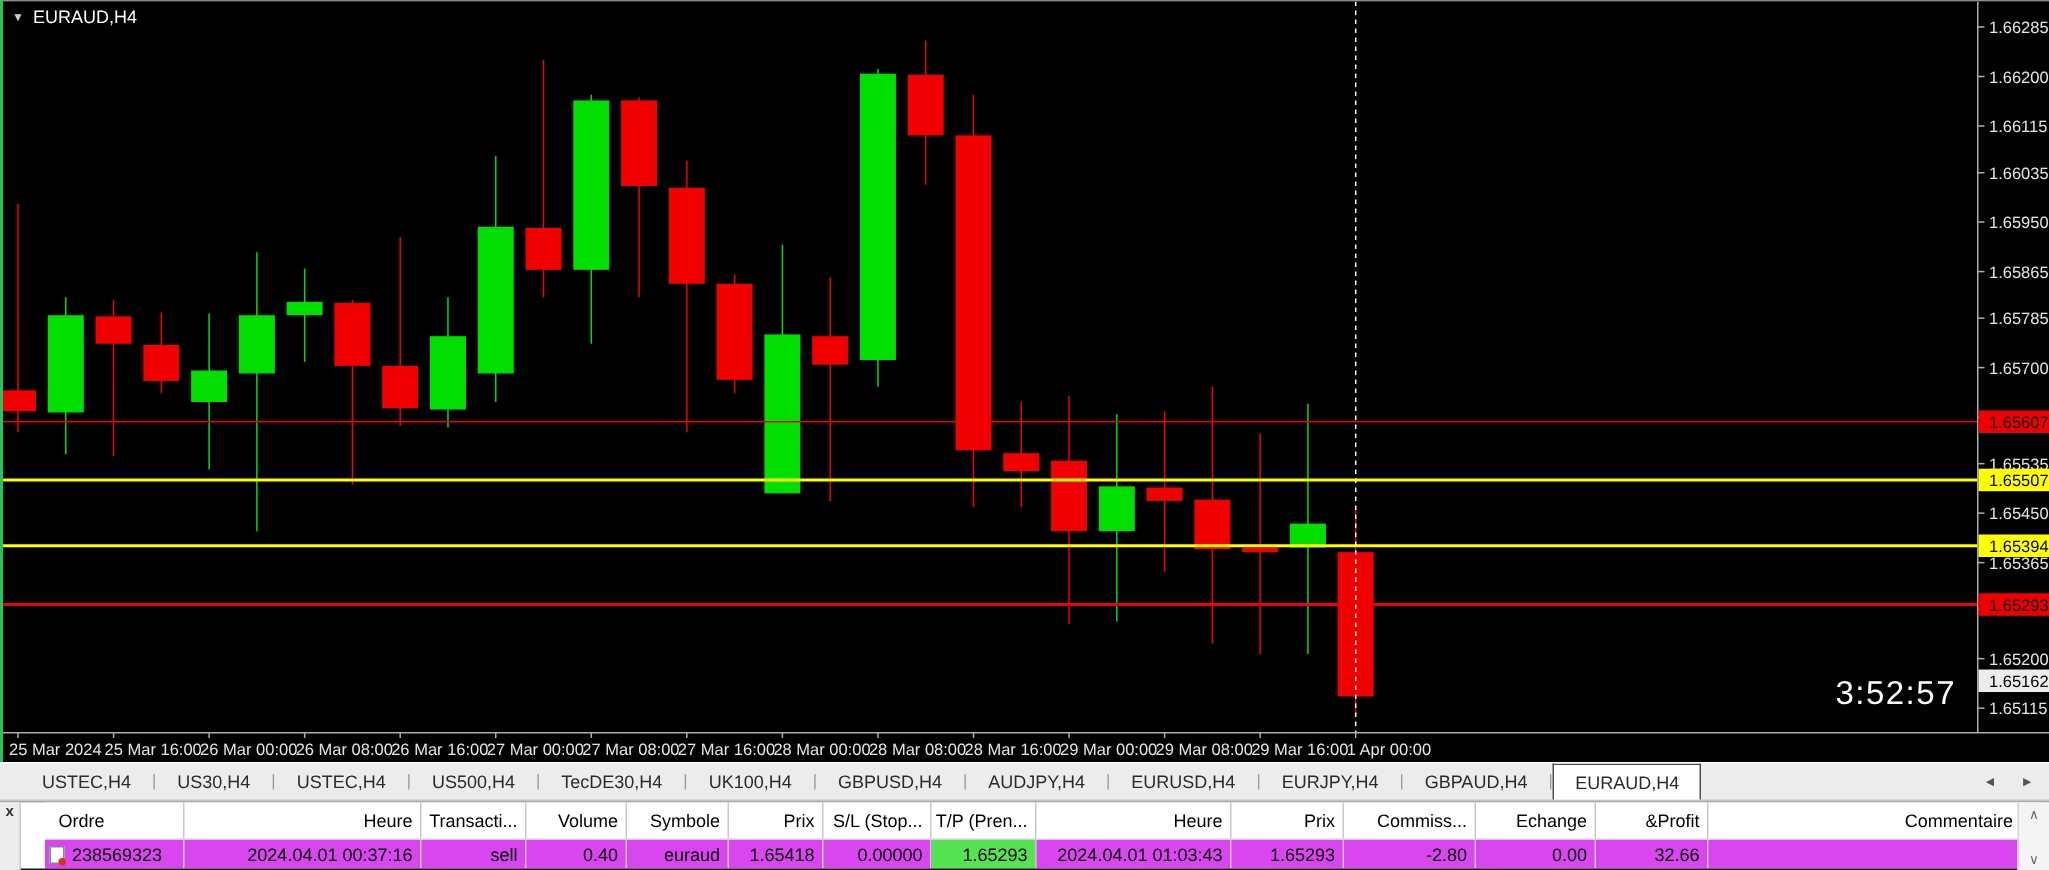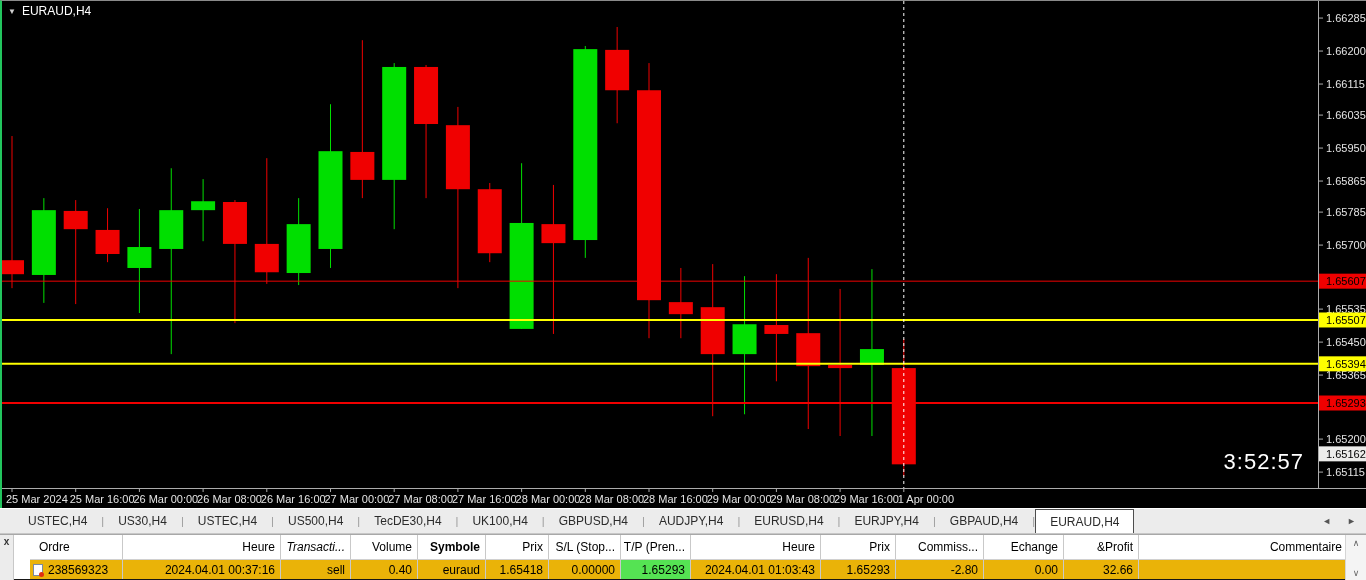--- a/index.html
+++ b/index.html
@@ -25,21 +25,21 @@
   
   .terminal-panel{position:absolute;left:0;top:534px;width:1366px;height:46px;background:#fff;border-top:1px solid #a8a8a8;}
   .side-strip{position:absolute;left:0;top:0;width:14px;height:46px;background:#ECECEC;border-right:1px solid #c8c8c8;overflow:hidden;}
   .close-x{position:absolute;left:1px;top:1px;width:11px;height:12px;font-size:10px;font-weight:bold;color:#333;
            line-height:11px;text-align:center;cursor:pointer;}
   .vtab{position:absolute;left:12px;bottom:-26px;transform:rotate(-90deg);transform-origin:0 0;
         font-size:11px;color:#3a3a3a;white-space:nowrap;cursor:pointer;}
   .grid{position:absolute;left:14px;top:0;width:1331px;height:46px;}
   .hdr-row,.data-row{position:absolute;left:16px;display:flex;width:1331px;}
   .hdr-row{top:0;height:25px;background:#fff;border-bottom:1px solid #d0d0d0;}
-  .data-row{top:25px;height:19px;background:#eab308;}
+  .data-row{top:25px;height:19px;background:#d946ef;}
   .cell{flex:0 0 auto;display:flex;align-items:center;border-right:1px solid #c9c9c9;
         font-size:12px;color:#000;padding:0 5px;white-space:nowrap;overflow:hidden;}
   .cell.right{justify-content:flex-end;}
   .cell.left{justify-content:flex-start;padding-left:9px;}
   .data-row .cell{font-size:12px;}
   .tp-green{background:#55E353;}
   .sort-slash{color:#777;margin-left:10px;font-size:11px;}
   .order-ico{position:relative;width:10px;height:12px;background:#fdfdfd;border:1px solid #7a8aa0;margin-right:5px;margin-left:-6px;flex:0 0 auto;}
   .order-ico::after{content:"";position:absolute;right:-2px;bottom:-2px;width:5px;height:5px;border-radius:50%;background:#e03010;}
   .under-strip{position:absolute;left:14px;top:44px;width:1331px;height:2px;background:#161616;}
@@ -232,23 +232,23 @@
 
   <div class="terminal-panel">
     <div class="side-strip">
       <div class="close-x">x</div>
       <div class="vtab"><span>Terminal</span></div>
     </div>
     <div class="grid" id="grid">
         <div class="hdr-row">
           <div class="cell left" style="width: 93px;">Ordre</div>
           <div class="cell right" style="width: 158px;">Heure</div>
-          <div class="cell right" style="width: 70px; font-style: italic;">Transacti...</div>
+          <div class="cell right" style="width: 70px;">Transacti...</div>
           <div class="cell right" style="width: 67px;">Volume</div>
-          <div class="cell right" style="width: 68px; font-weight: bold;">Symbole</div>
+          <div class="cell right" style="width: 68px;">Symbole</div>
           <div class="cell right" style="width: 63px;">Prix</div>
           <div class="cell right" style="width: 72px;">S/L (Stop...</div>
           <div class="cell right" style="width: 70px;">T/P (Pren...</div>
           <div class="cell right" style="width: 130px;">Heure</div>
           <div class="cell right" style="width: 75px;">Prix</div>
           <div class="cell right" style="width: 88px;">Commiss...</div>
           <div class="cell right" style="width: 80px;">Echange</div>
           <div class="cell right" style="width: 75px;">&amp;Profit</div>
           <div class="cell right" style="width: 222px;">Commentaire<span class="sort-slash">/</span></div>
         </div>

